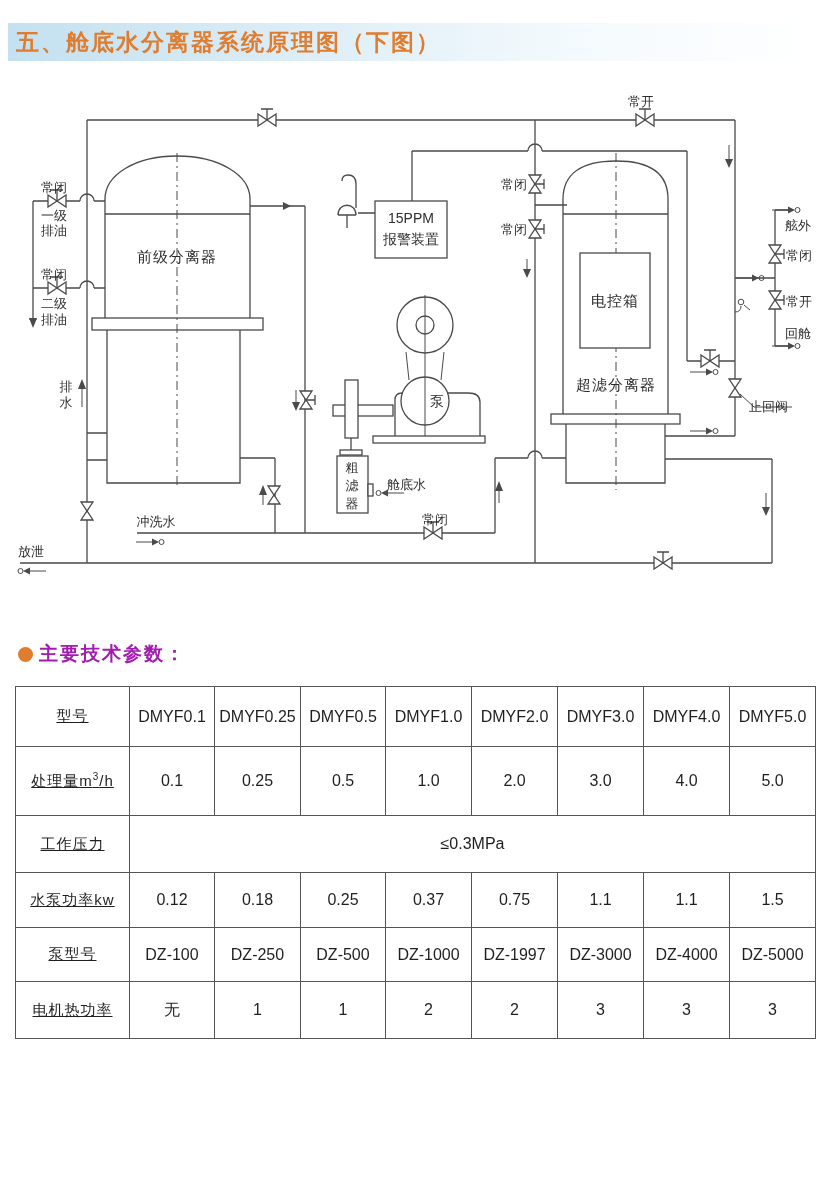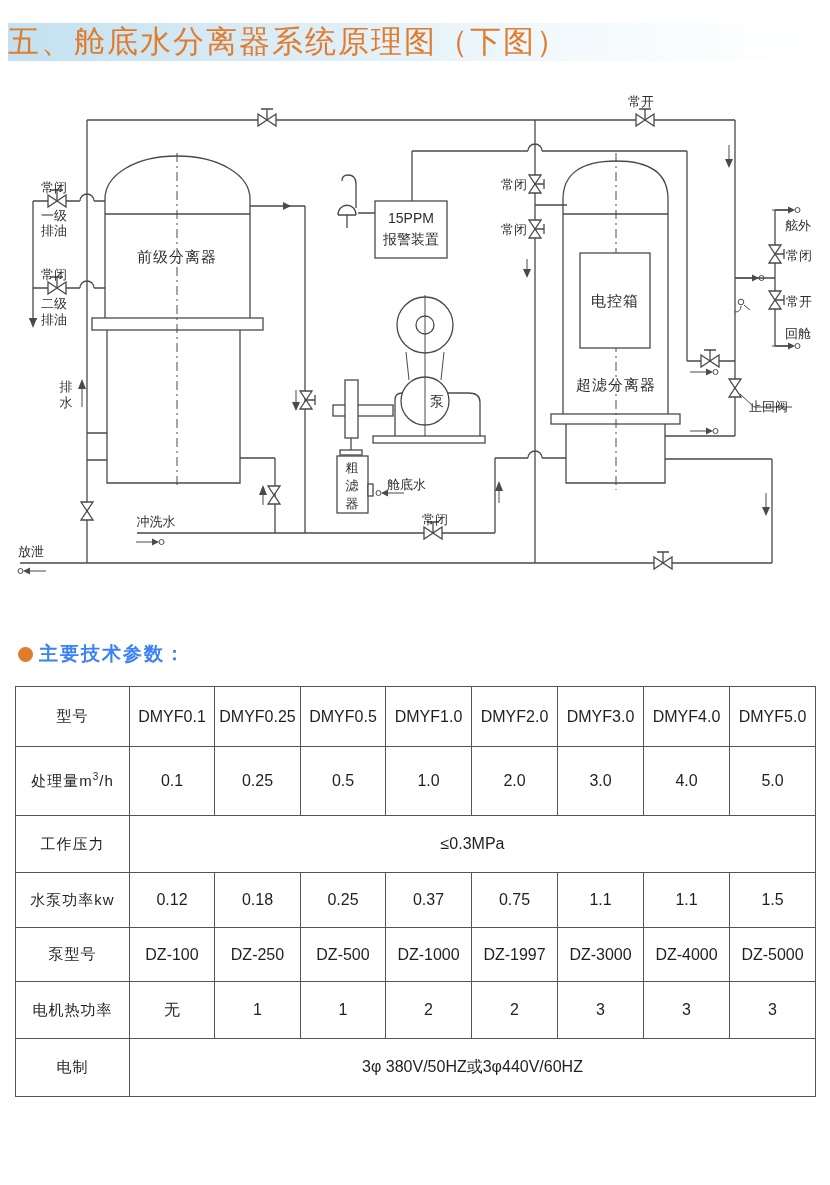--- a/index.html
+++ b/index.html
@@ -1,42 +1,42 @@
 <!DOCTYPE html>
 <html><head>
 <meta charset="utf-8">
 <style>
   html,body{margin:0;padding:0;background:#fff;}
   .page{position:relative;width:830px;height:1185px;background:#ffffff;overflow:hidden;
         font-family:"Liberation Sans", sans-serif;color:#2d2d2d;}
   .title-band{position:absolute;left:8px;top:23px;width:814px;height:38px;
       background:linear-gradient(90deg,#c3e1f0 0%,#dcedf6 35%,#f4fafd 70%,#ffffff 100%);
       display:flex;align-items:center;}
-  .title-band .title{font-size:31px;font-weight:normal;color:#e07c2e;letter-spacing:2px;padding-left:0;}
+  .title-band .title{font-size:23px;font-weight:bold;color:#e07c2e;letter-spacing:2px;padding-left:8px;}
   .diagram-wrap{position:absolute;left:0;top:78px;width:830px;height:532px;}
   svg{display:block;}
   .pipe{fill:none;stroke:#4a4a4a;stroke-width:1.3;}
   .thin{stroke-width:1;}
   .dash{stroke-dasharray:9 4 2 4;}
   .whitefill{fill:#ffffff;stroke:#4a4a4a;stroke-width:1.3;}
   .solid{fill:#4a4a4a;stroke:none;}
   .dtext{fill:#2d2d2d;}
   .t13{font-size:13px;}
   .t14{font-size:14px;}
   .t15{font-size:15px;letter-spacing:1px;}
   .mid{text-anchor:middle;}
   .enda{text-anchor:end;}
   .section-head{position:absolute;left:18px;top:641px;display:flex;align-items:center;}
   .bullet{width:15px;height:15px;border-radius:50%;background:#e07c2e;margin-right:6px;}
-  .section-title{font-size:19px;font-weight:bold;color:#3b82f6;letter-spacing:2px;}
+  .section-title{font-size:19px;font-weight:bold;color:#a21caf;letter-spacing:2px;}
   table.specs{position:absolute;left:15px;top:686px;width:800px;border-collapse:collapse;
       table-layout:fixed;}
   table.specs td{border:1.5px solid #555;text-align:center;vertical-align:middle;
       font-size:16px;color:#1f1f1f;padding:0;}
-  table.specs td.lbl{font-size:15px;letter-spacing:1px;}
+  table.specs td.lbl{font-size:15px;letter-spacing:1px;text-decoration:underline;}
   td sup{font-size:10px;}
   .r0 td{height:59px;} .r1 td{height:68px;} .r2 td{height:58px;} .r3 td{height:56px;}
   .r4 td{height:54px;} .r5 td{height:53px;} .r6 td{height:56px;margin-top:12px;} .r7 td{height:57px;}
 </style>
 </head>
 <body>
 
 <div class="page">
 
   <div class="title-band">
@@ -293,20 +293,16 @@
       <td class="lbl">电机热功率</td>
       <td>无</td>
       <td>1</td>
       <td>1</td>
       <td>2</td>
       <td>2</td>
       <td>3</td>
       <td>3</td>
       <td>3</td>
     </tr>
-    <tr class="r7">
-      <td class="lbl">电制</td>
-      <td colspan="8">3φ 380V/50HZ或3φ440V/60HZ</td>
-    </tr>
   </tbody>
     </table>
 
 </div>
 
 </body></html>

